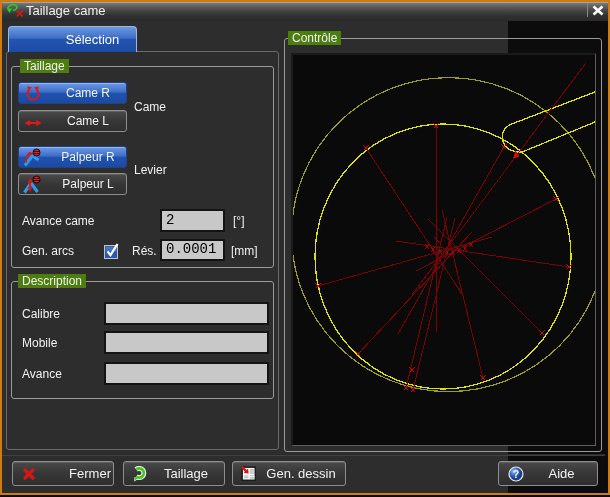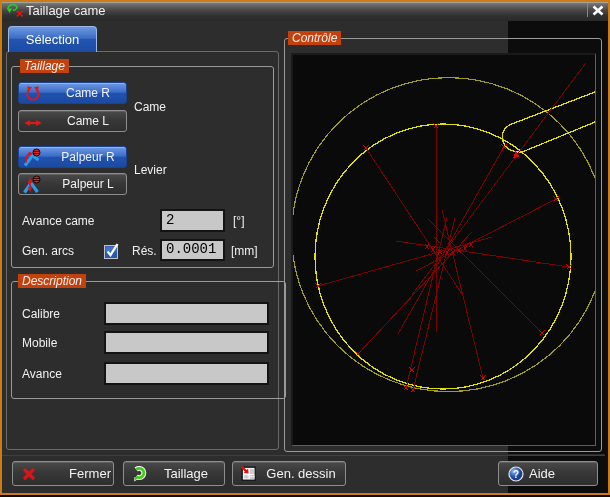--- a/index.html
+++ b/index.html
@@ -4,28 +4,28 @@
 <style>
 html,body{margin:0;padding:0;}
 body{width:610px;height:497px;background:#0c0c0c;font-family:"Liberation Sans",sans-serif;overflow:hidden;}
 #win{position:absolute;left:0;top:0;width:508px;height:495px;background:#2d2d2d;}
 #frame{position:absolute;left:0;top:0;width:606px;height:491px;border:2px solid #cf7b14;z-index:60;pointer-events:none;}
 .abs{position:absolute;}
 #titlebar{left:0;top:0;width:610px;height:21px;box-shadow:inset 0 3px 0 rgba(255,248,230,0.28);background:linear-gradient(180deg,#9f9f9f 0%,#6f6f6f 20%,#484848 48%,#303030 75%,#292929 100%);}
 #title{left:26px;top:3px;font-size:13px;color:#f2f2f2;}
 #closesep{left:587px;top:3px;width:1px;height:14px;background:#888;}
 
-.tab{font-size:13px;text-align:center;border-radius:4px 4px 0 0;}
+.tab{font-size:13px;text-align:center;border-radius:4px 4px 0 0;padding-left:40px;}
 #tab1{left:8px;top:26px;width:87px;height:25px;background:linear-gradient(180deg,#6d99e2 0%,#3c6cc5 45%,#2254b1 50%,#1c4ba3 100%);border:1px solid #9db7e2;border-bottom:none;color:#fff;line-height:25px;z-index:5;}
 #tab2{left:100px;top:28px;width:89px;height:22px;background:linear-gradient(180deg,#414141 0%,#343434 50%,#2e2e2e 100%);border:1px solid #828282;border-bottom:none;color:#eaeaea;line-height:21px;}
 #panel{left:6px;top:51px;width:271px;height:397px;border:1px solid #6a6a6a;border-radius:3px;}
 .group{border:1px solid #9a9a9a;border-radius:3px;}
-.grouplabel{position:absolute;top:-8px;background:#c2410c;padding:0 4px;font-size:12px;color:#f0f0f0;font-style:italic;}
+.grouplabel{position:absolute;top:-8px;background:#4d7c0f;padding:0 4px;font-size:12px;color:#f0f0f0;}
 #gtail{left:4px;top:14px;width:261px;height:200px;}
-#gdesc{left:4px;top:229px;width:261px;height:116px;padding-left:12px;}
+#gdesc{left:4px;top:229px;width:261px;height:116px;}
 #gctrl{left:284px;top:38px;width:316px;height:412px;}
 .lbl{font-size:12px;color:#f0f0f0;}
 
 .btn{position:absolute;border:1px solid #8e8e8e;border-radius:3px;background:linear-gradient(180deg,#4a4a4a 0%,#383838 45%,#2e2e2e 100%);box-shadow:inset 0 1px 0 rgba(255,255,255,0.12);color:#f2f2f2;font-size:12px;}
 .btnblue{border:1px solid #16ay60;border:1px solid #1a4390;background:linear-gradient(180deg,#6e9ae4 0%,#3d6dc8 45%,#2052ae 52%,#1b4aa2 100%);box-shadow:inset 0 1px 0 rgba(255,255,255,0.3);}
 .sbtn{width:107px;height:20px;}
 .btxt{position:absolute;left:34px;width:70px;text-align:center;top:50%;transform:translateY(-50%);}
 
 .inp{position:absolute;background:#c8c8c8;border:2px solid #141414;font-family:"Liberation Mono",monospace;font-size:14px;color:#000;padding:0 0 0 4px;line-height:18px;}
 #sepline{left:2px;top:454px;width:603px;height:2px;background:linear-gradient(#232323,#494949);}
@@ -216,15 +216,15 @@
       <defs>
         <radialGradient id="blueorb" cx="35%" cy="30%">
           <stop offset="0%" stop-color="#9ec0f0"></stop>
           <stop offset="55%" stop-color="#3a70cc"></stop>
           <stop offset="100%" stop-color="#1a4090"></stop>
         </radialGradient>
       </defs>
       <circle cx="8" cy="8" r="7" fill="url(#blueorb)" stroke="#e8e8e8" stroke-width="1.2"></circle>
       <text x="8" y="12" text-anchor="middle" font-family="Liberation Sans" font-size="10" font-weight="bold" fill="#fff">?</text>
     </svg>
-    <div class="abs" style="left:30px;width:65px;text-align:left;top:4px">Aide</div>
+    <div class="abs" style="left:30px;width:65px;text-align:center;top:4px">Aide</div>
   </div>
 </div>
 
 </body></html>

